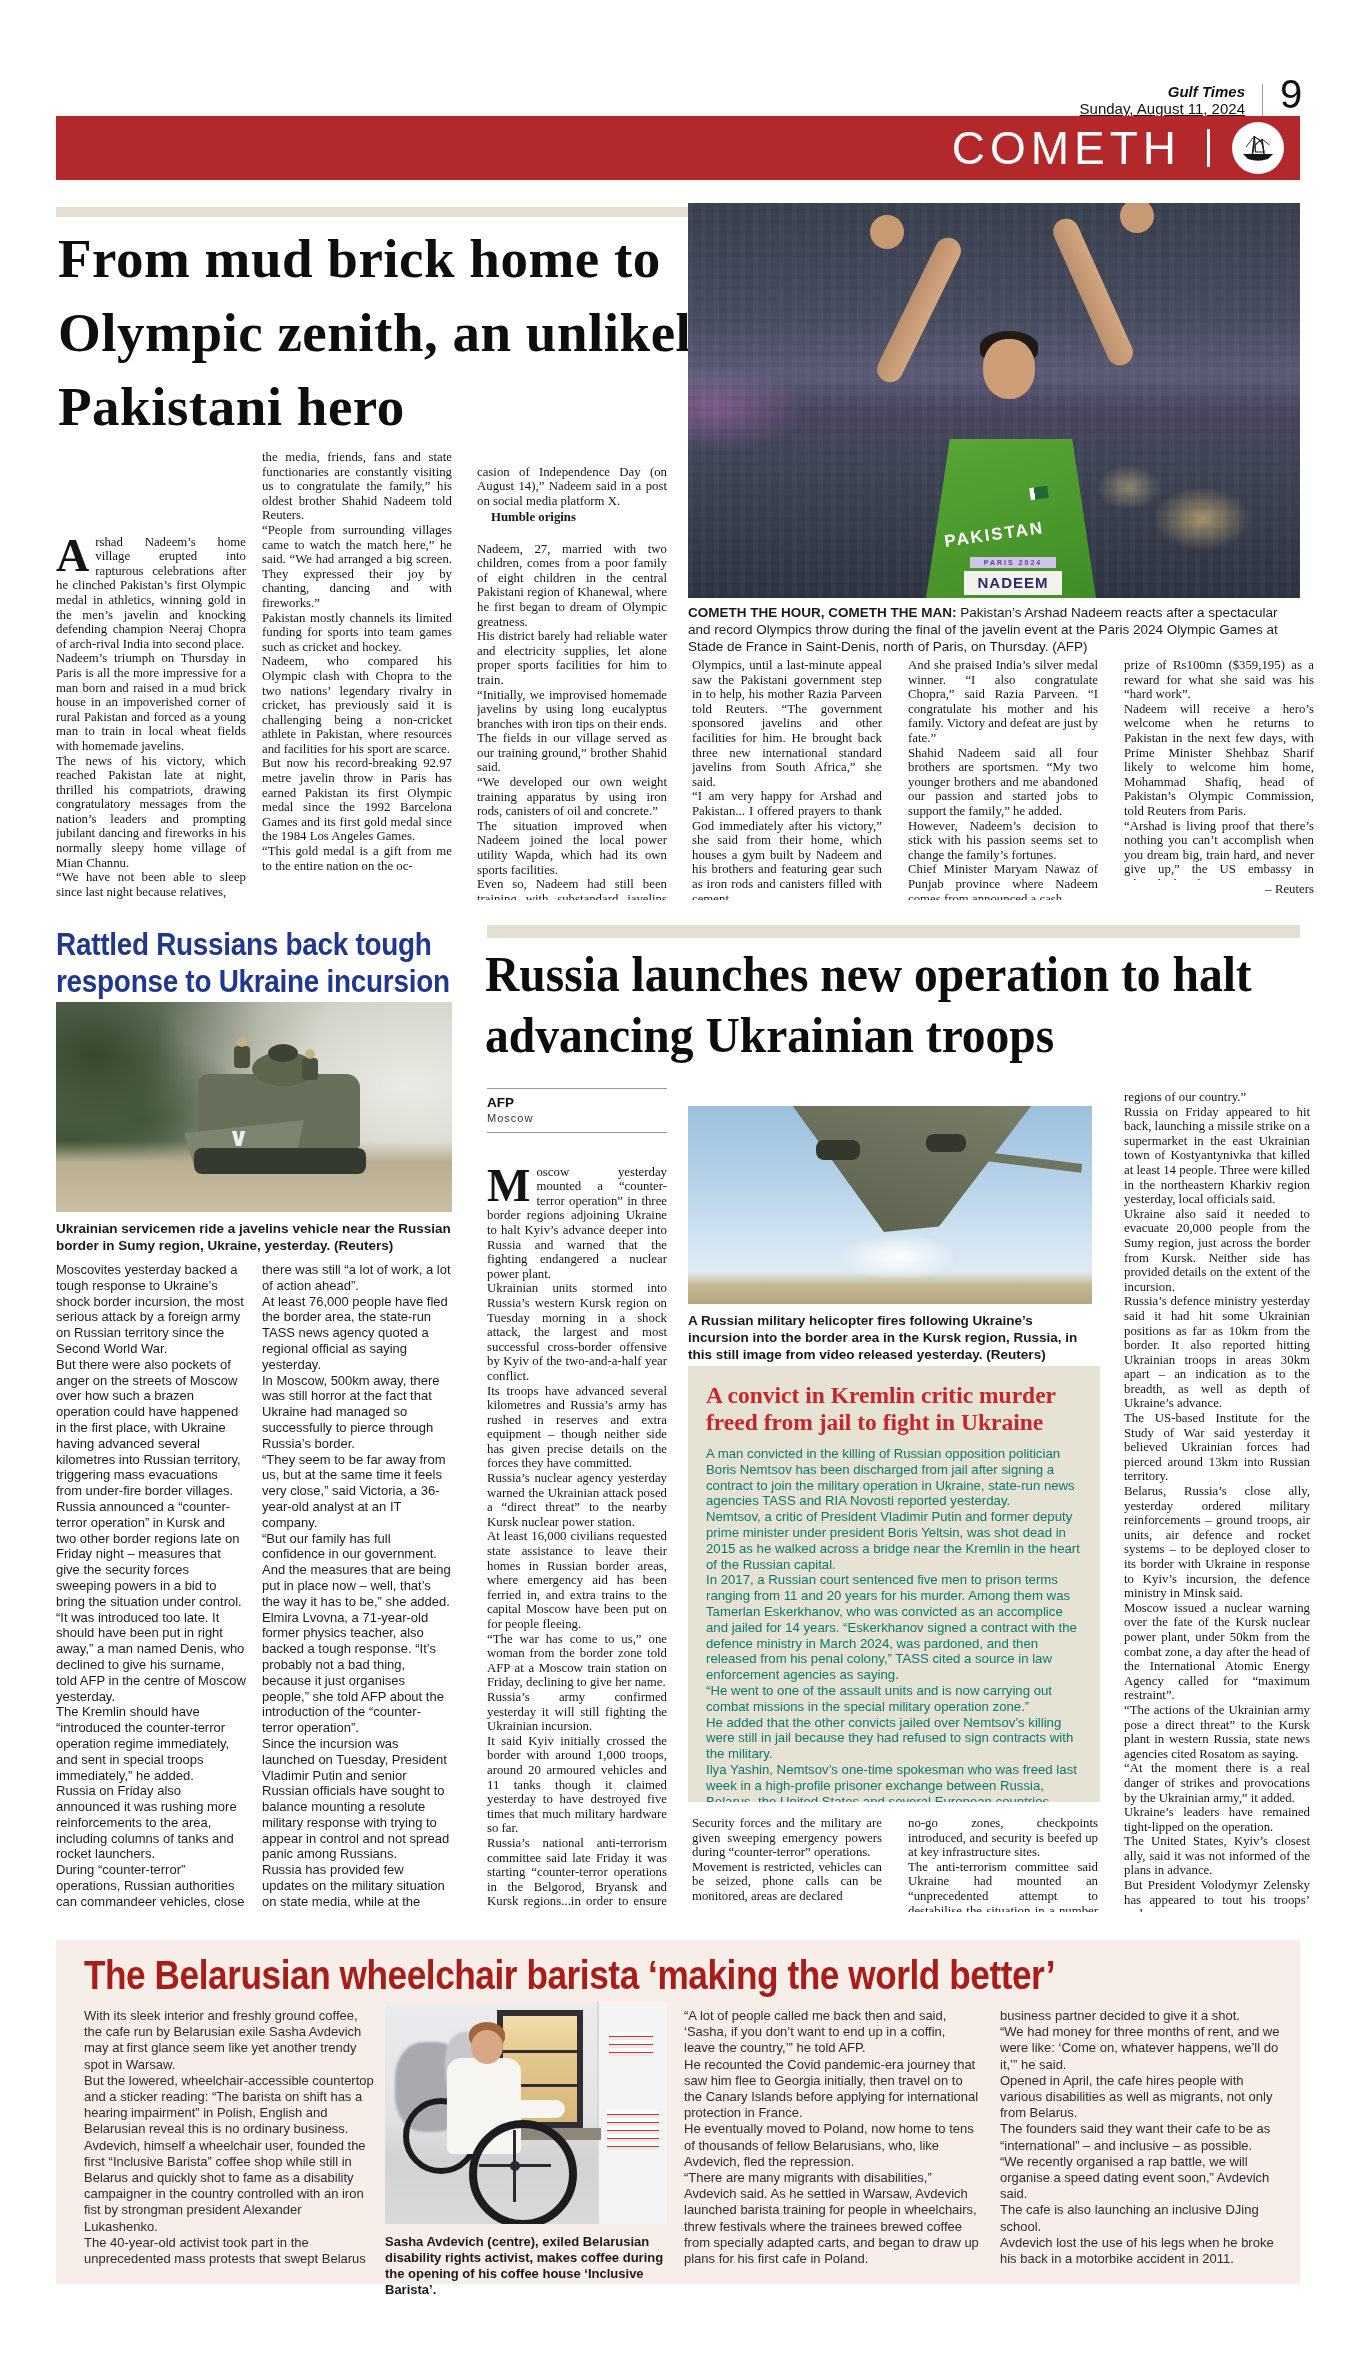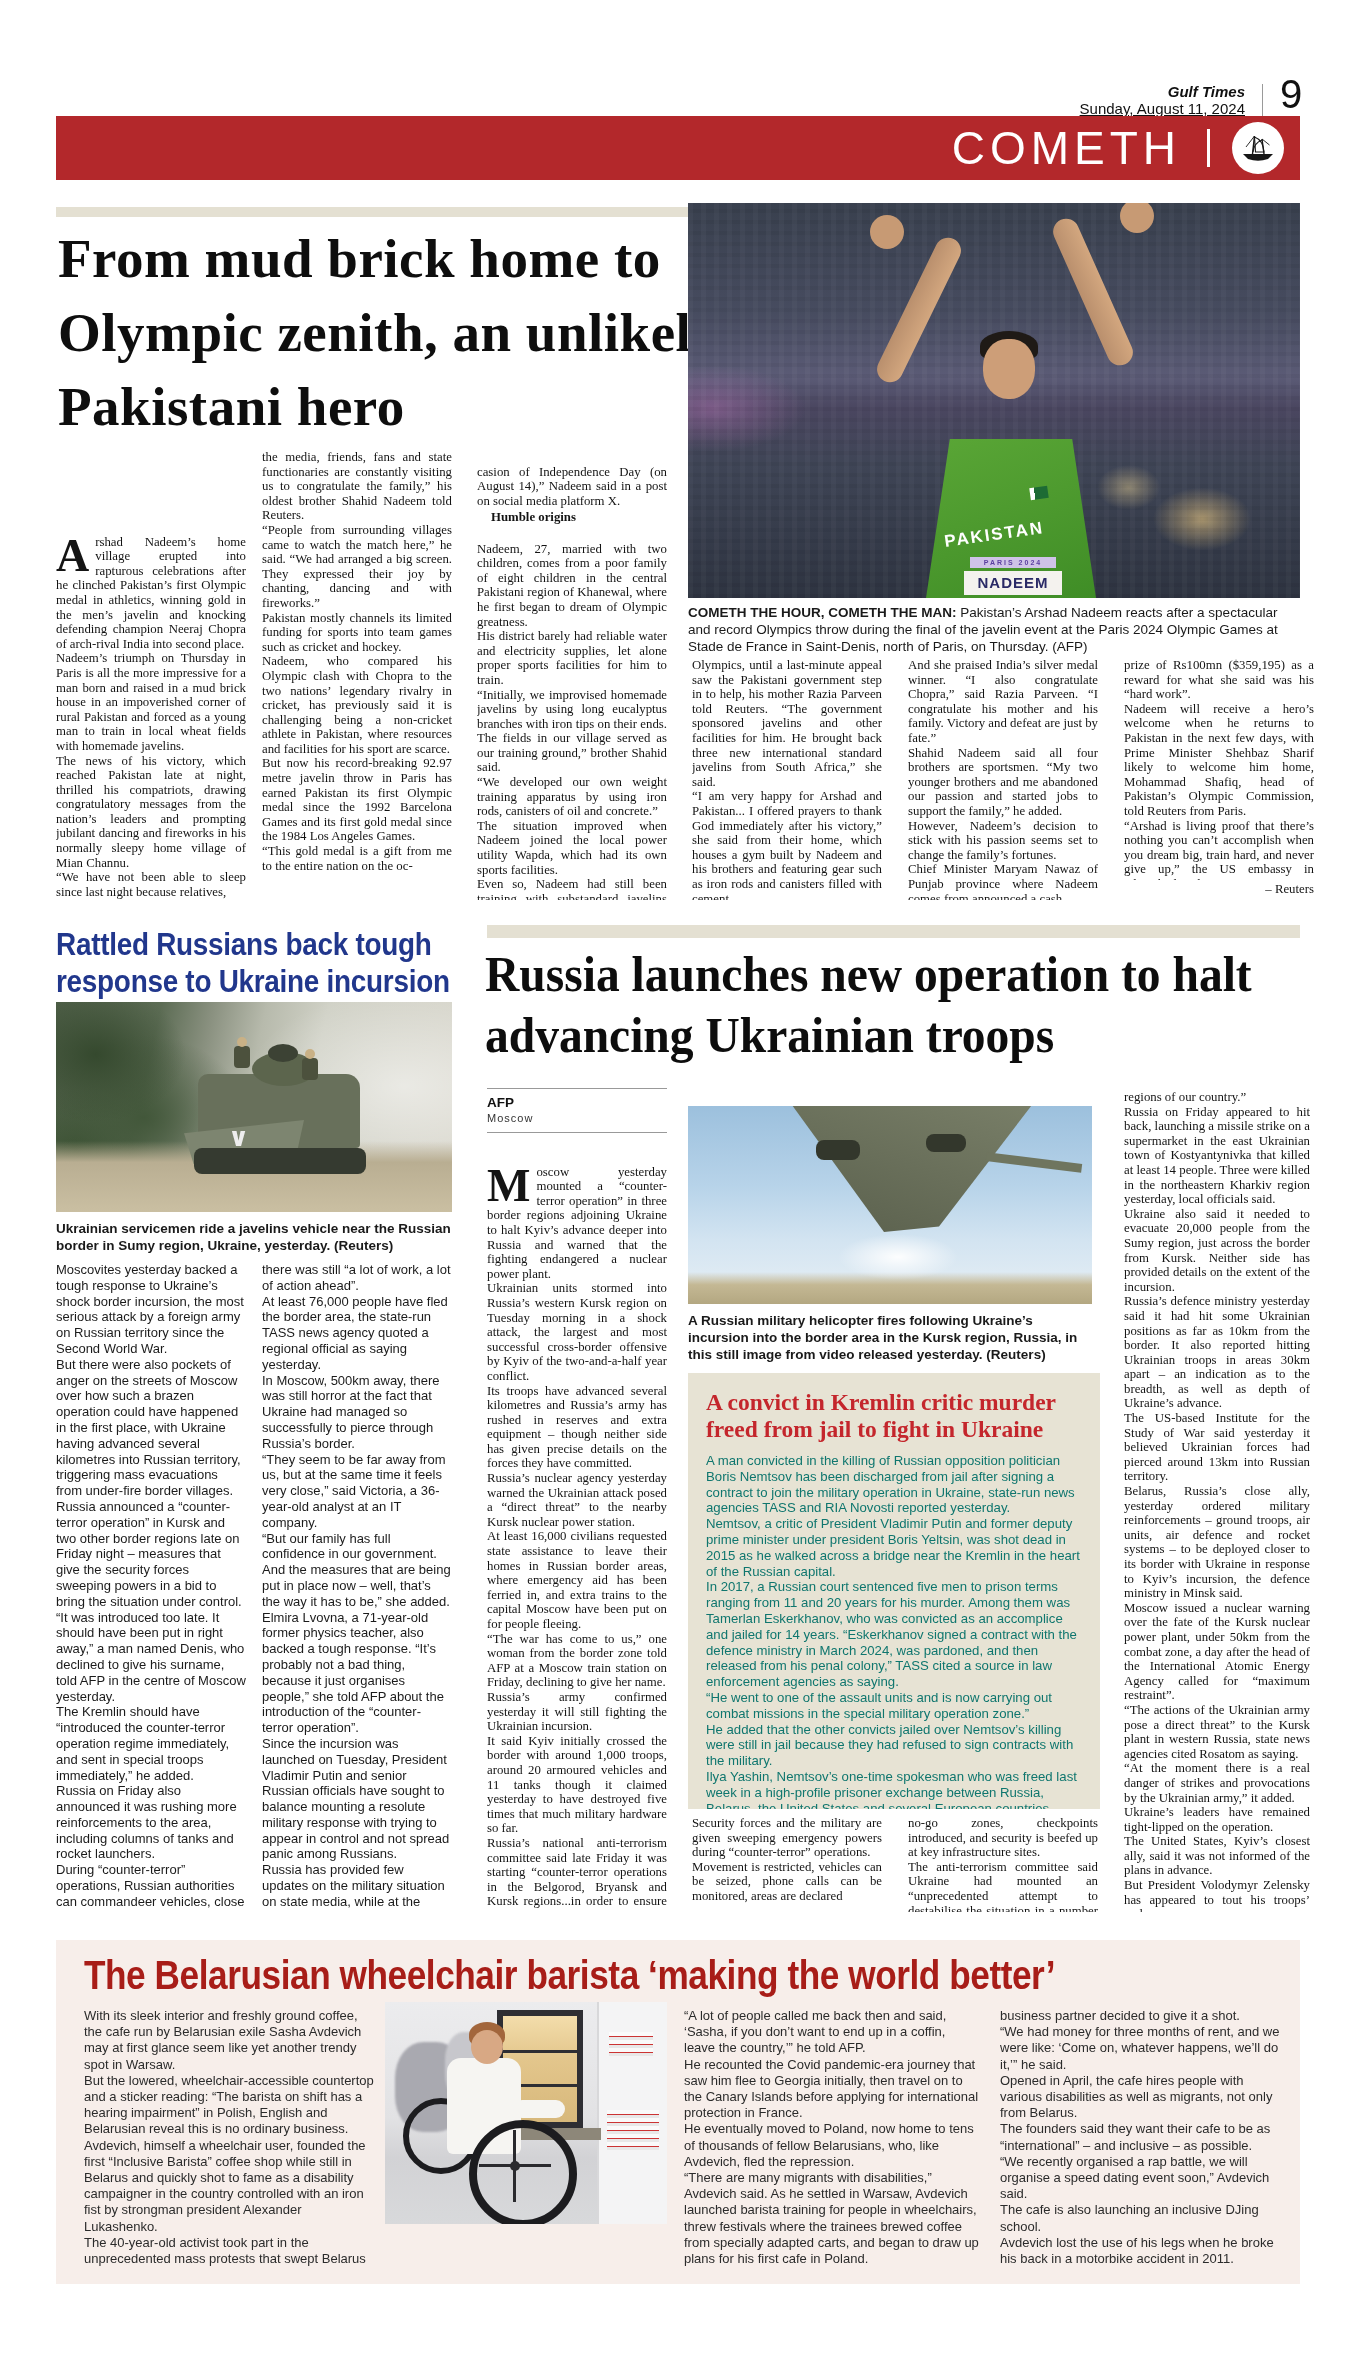--- a/index.html
+++ b/index.html
@@ -43,21 +43,21 @@
   
   .rat-head{left:56px;top:926px;width:470px;font-weight:700;font-size:31px;line-height:37px;
             color:var(--blue);transform:scaleX(.9);transform-origin:0 0;letter-spacing:-.3px;}
   
   .rus-head{left:485px;top:944px;width:900px;font-family:"Liberation Serif",serif;font-weight:700;
             font-size:50px;line-height:61px;color:#0d0d0d;transform:scaleX(.95);transform-origin:0 0;}
   .agency{left:487px;top:1088px;width:180px;border-top:1px solid #999;border-bottom:1px solid #999;
           padding:6px 0 8px 0;font-size:13.5px;color:#111;}
   .agency .city{font-size:11px;letter-spacing:1px;color:#333;margin-top:2px;}
   .kbox{left:688px;top:1366px;width:412px;height:436px;background:var(--boxbeige);box-sizing:border-box;
-        padding:16px 18px 12px 18px;overflow:hidden;margin-top:7px;}
+        padding:16px 18px 12px 18px;overflow:hidden;}
   .kbox h3{margin:0;font-family:"Liberation Serif",serif;font-weight:700;font-size:23.5px;
            line-height:27px;color:var(--boxred);}
   .kbox .body{margin-top:10px;font-size:13.2px;line-height:15.8px;color:#0f766e;white-space:pre-line;}
   
   .panel{left:56px;top:1940px;width:1244px;height:344px;background:var(--panel);}
   .bar-head{left:28px;top:12px;width:1340px;font-weight:700;font-size:40px;line-height:46px;
             color:var(--brick);transform:scaleX(.88);transform-origin:0 0;letter-spacing:-.5px;}
   .pcol{position:absolute;top:68px;font-size:13px;line-height:16.2px;color:#2b2b2b;
         white-space:pre-line;overflow:hidden;height:258px;}
   
@@ -318,20 +318,21 @@
       <div class="counter4" style="left:112px;top:126px;width:104px;height:12px;"></div>
       <div class="shirt" style="left:62px;top:56px;width:74px;height:96px;"></div>
       <div class="hair4" style="left:84px;top:20px;width:36px;height:26px;"></div>
       <div class="head4" style="left:86px;top:28px;width:32px;height:34px;"></div>
       <div class="shirt" style="left:128px;top:98px;width:52px;height:18px;border-radius:9px;"></div>
       <div class="wheel" style="left:84px;top:118px;width:92px;height:92px;"></div>
       <div class="spoke" style="left:128px;top:128px;width:3px;height:72px;"></div>
       <div class="spoke" style="left:94px;top:162px;width:72px;height:3px;"></div>
       <div class="hub" style="left:125px;top:159px;"></div>
     </div>
+    <div class="abs cap" style="left:329px;top:294px;width:282px;font-size:13px;line-height:16px;">Sasha Avdevich (centre), exiled Belarusian disability rights activist, makes coffee during the opening of his coffee house ‘Inclusive Barista’.</div>
 
     <div class="pcol" style="left:628px;width:296px;">“A lot of people called me back then and said, ‘Sasha, if you don’t want to end up in a coffin, leave the country,’” he told AFP.
 He recounted the Covid pandemic-era journey that saw him flee to Georgia initially, then travel on to the Canary Islands before applying for international protection in France.
 He eventually moved to Poland, now home to tens of thousands of fellow Belarusians, who, like Avdevich, fled the repression.
 “There are many migrants with disabilities,” Avdevich said. As he settled in Warsaw, Avdevich launched barista training for people in wheelchairs, threw festivals where the trainees brewed coffee from specially adapted carts, and began to draw up plans for his first cafe in Poland.
 When he found a commercial space suited to people with disabilities, close to his flat and in the city’s increasingly popular Praga district, Avdevich and his</div>
     <div class="pcol" style="left:944px;width:280px;">business partner decided to give it a shot.
 “We had money for three months of rent, and we were like: ‘Come on, whatever happens, we’ll do it,’” he said.
 Opened in April, the cafe hires people with various disabilities as well as migrants, not only from Belarus.
 The founders said they want their cafe to be as “international” – and inclusive – as possible.

